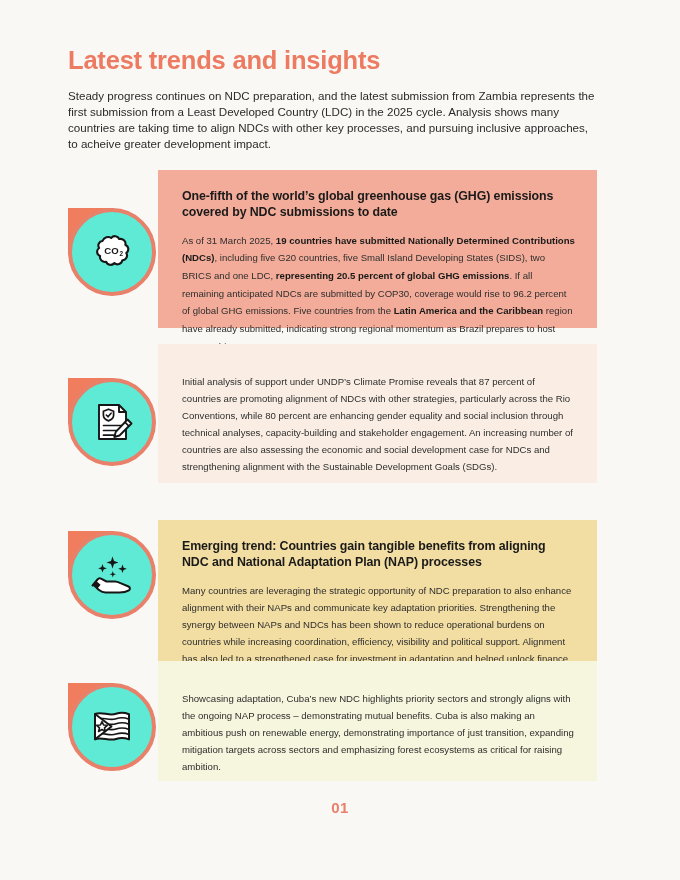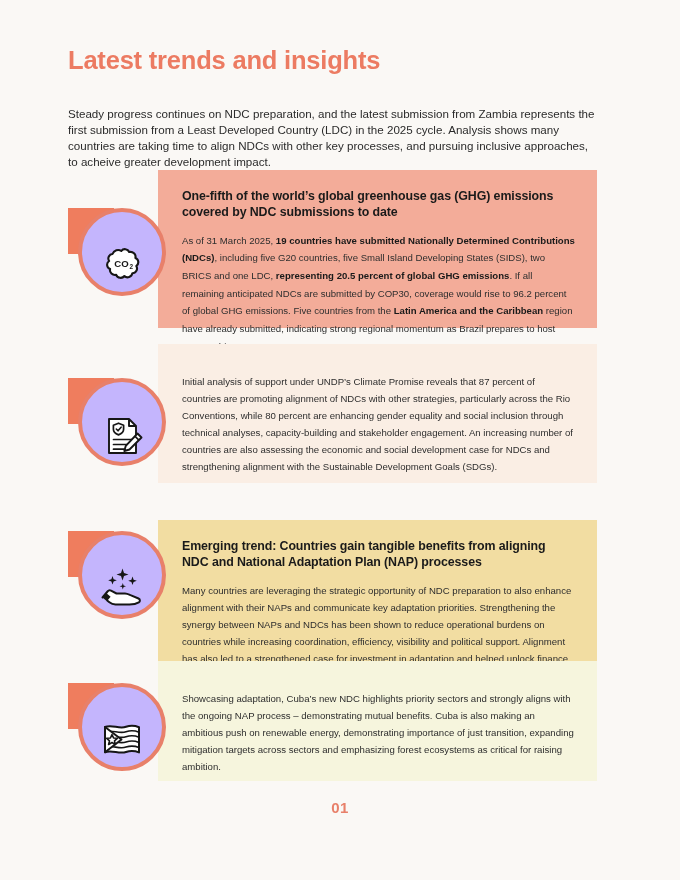--- a/index.html
+++ b/index.html
@@ -33,21 +33,21 @@
 
   .page-title {
     font-size: 25.5px;
     font-weight: bold;
     color: #ec7b62;
     letter-spacing: -0.2px;
     line-height: 1.1;
   }
 
   .intro {
-    margin-top: 32px;
+    margin-top: 14px;
     font-size: 11.6px;
     line-height: 1.38;
     color: #2b2b2b;
     width: 527px;
   }
 
   
   .card {
     position: absolute;
     left: 158px;
@@ -92,28 +92,28 @@
   .icon-badge .corner {
     position: absolute;
     left: 0; top: 0;
     width: 46px;
     height: 46px;
     background: #ef7d5e;
   }
 
   .icon-badge .ring {
     position: absolute;
-    left: 10px; top: 0;
+    left: 0; top: 0;
     width: 88px;
     height: 88px;
     border-radius: 50%;
     border: 4px solid #e8806a;
-    background: #c4b5fd;
+    background: #5eead4;
     display: flex;
-    align-items: flex-end;
+    align-items: center;
     justify-content: center;
   }
 
   .icon-badge .ring svg { display: block; }
 
   #badge-1 { top: 208px; }
   #badge-2 { top: 378px; }
   #badge-3 { top: 531px; }
   #badge-4 { top: 683px; }
 

